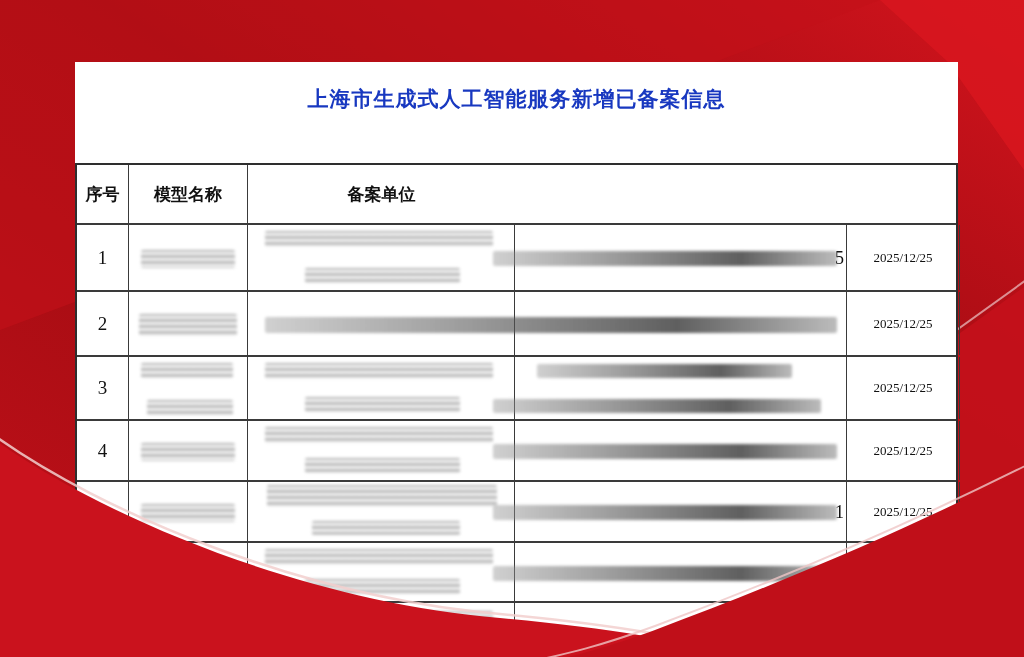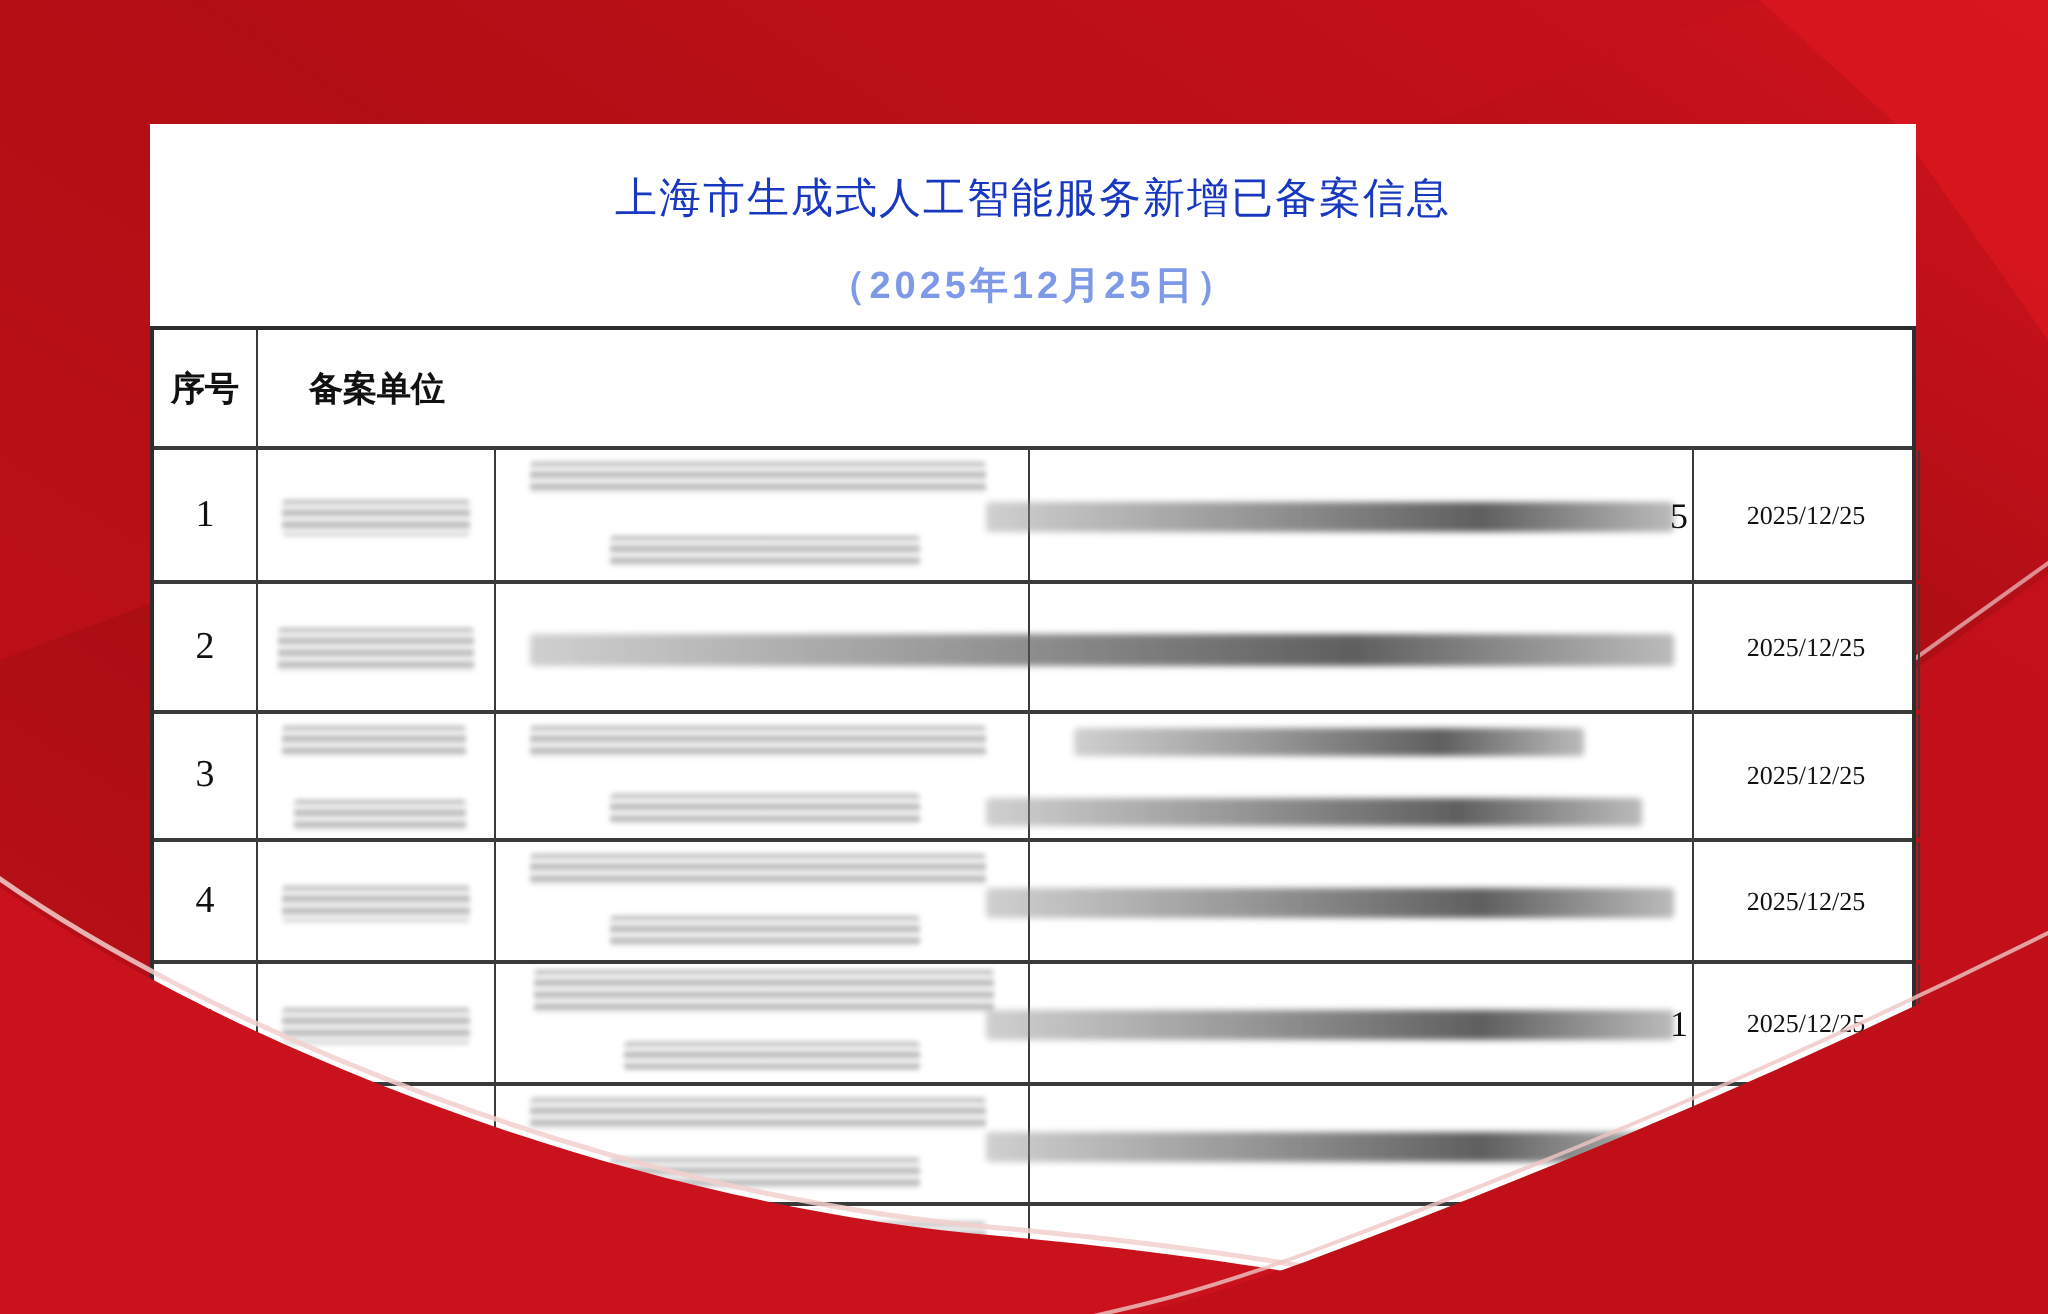--- a/index.html
+++ b/index.html
@@ -19,21 +19,21 @@
     position:absolute;
     left:75px;top:62px;
     width:883px;height:600px;
     background:#ffffff;
     z-index:1;
   }
   .doc-title{
     margin-top:23px;
     text-align:center;
     font-size:21px;
-    font-weight:normal;
+    font-weight:bold;
     color:#1838c0;
     letter-spacing:1px;
   }
   .doc-subtitle{
     margin-top:17px;
     text-align:center;
     font-size:19px;
     font-weight:bold;
     color:#7d99e8;
     letter-spacing:2px;
@@ -122,25 +122,25 @@
     </defs>
     <rect x="0" y="0" width="1024" height="657" fill="url(#bgGrad)"></rect>
     <polygon points="0,0 880,0 0,330" fill="#c31019" opacity="0.6"></polygon>
     <polygon points="880,0 1024,0 1024,170 948,62" fill="#d8161f" opacity="0.85"></polygon>
     <polygon points="700,520 1024,287 1024,657 700,657" fill="#c4111b" opacity="0.9"></polygon>
     <line x1="820" y1="428" x2="1029" y2="278" stroke="#eab9bc" stroke-width="2" opacity="0.75"></line>
   </svg>
 
   <div class="doc">
     <div class="doc-title">上海市生成式人工智能服务新增已备案信息</div>
-    <div class="doc-subtitle">（2025年12月25日）</div>
 
     <div class="tbl">
       <div class="trow thead">
         <div class="tcell">序号</div>
+        <div class="tcell">模型名称</div>
         <div class="tcell">备案单位</div>
       </div>
       <div id="rows-host">
           <div class="trow" style="height: 67px;">
             <div class="tcell cell-no">1</div>
             <div class="tcell"></div>
             <div class="tcell"></div>
             <div class="tcell"></div>
             <div class="tcell cell-date">2025/12/25</div>
             <div class="blur" style="left: 64px; top: 24.5px; width: 94px; height: 18px;"></div>

